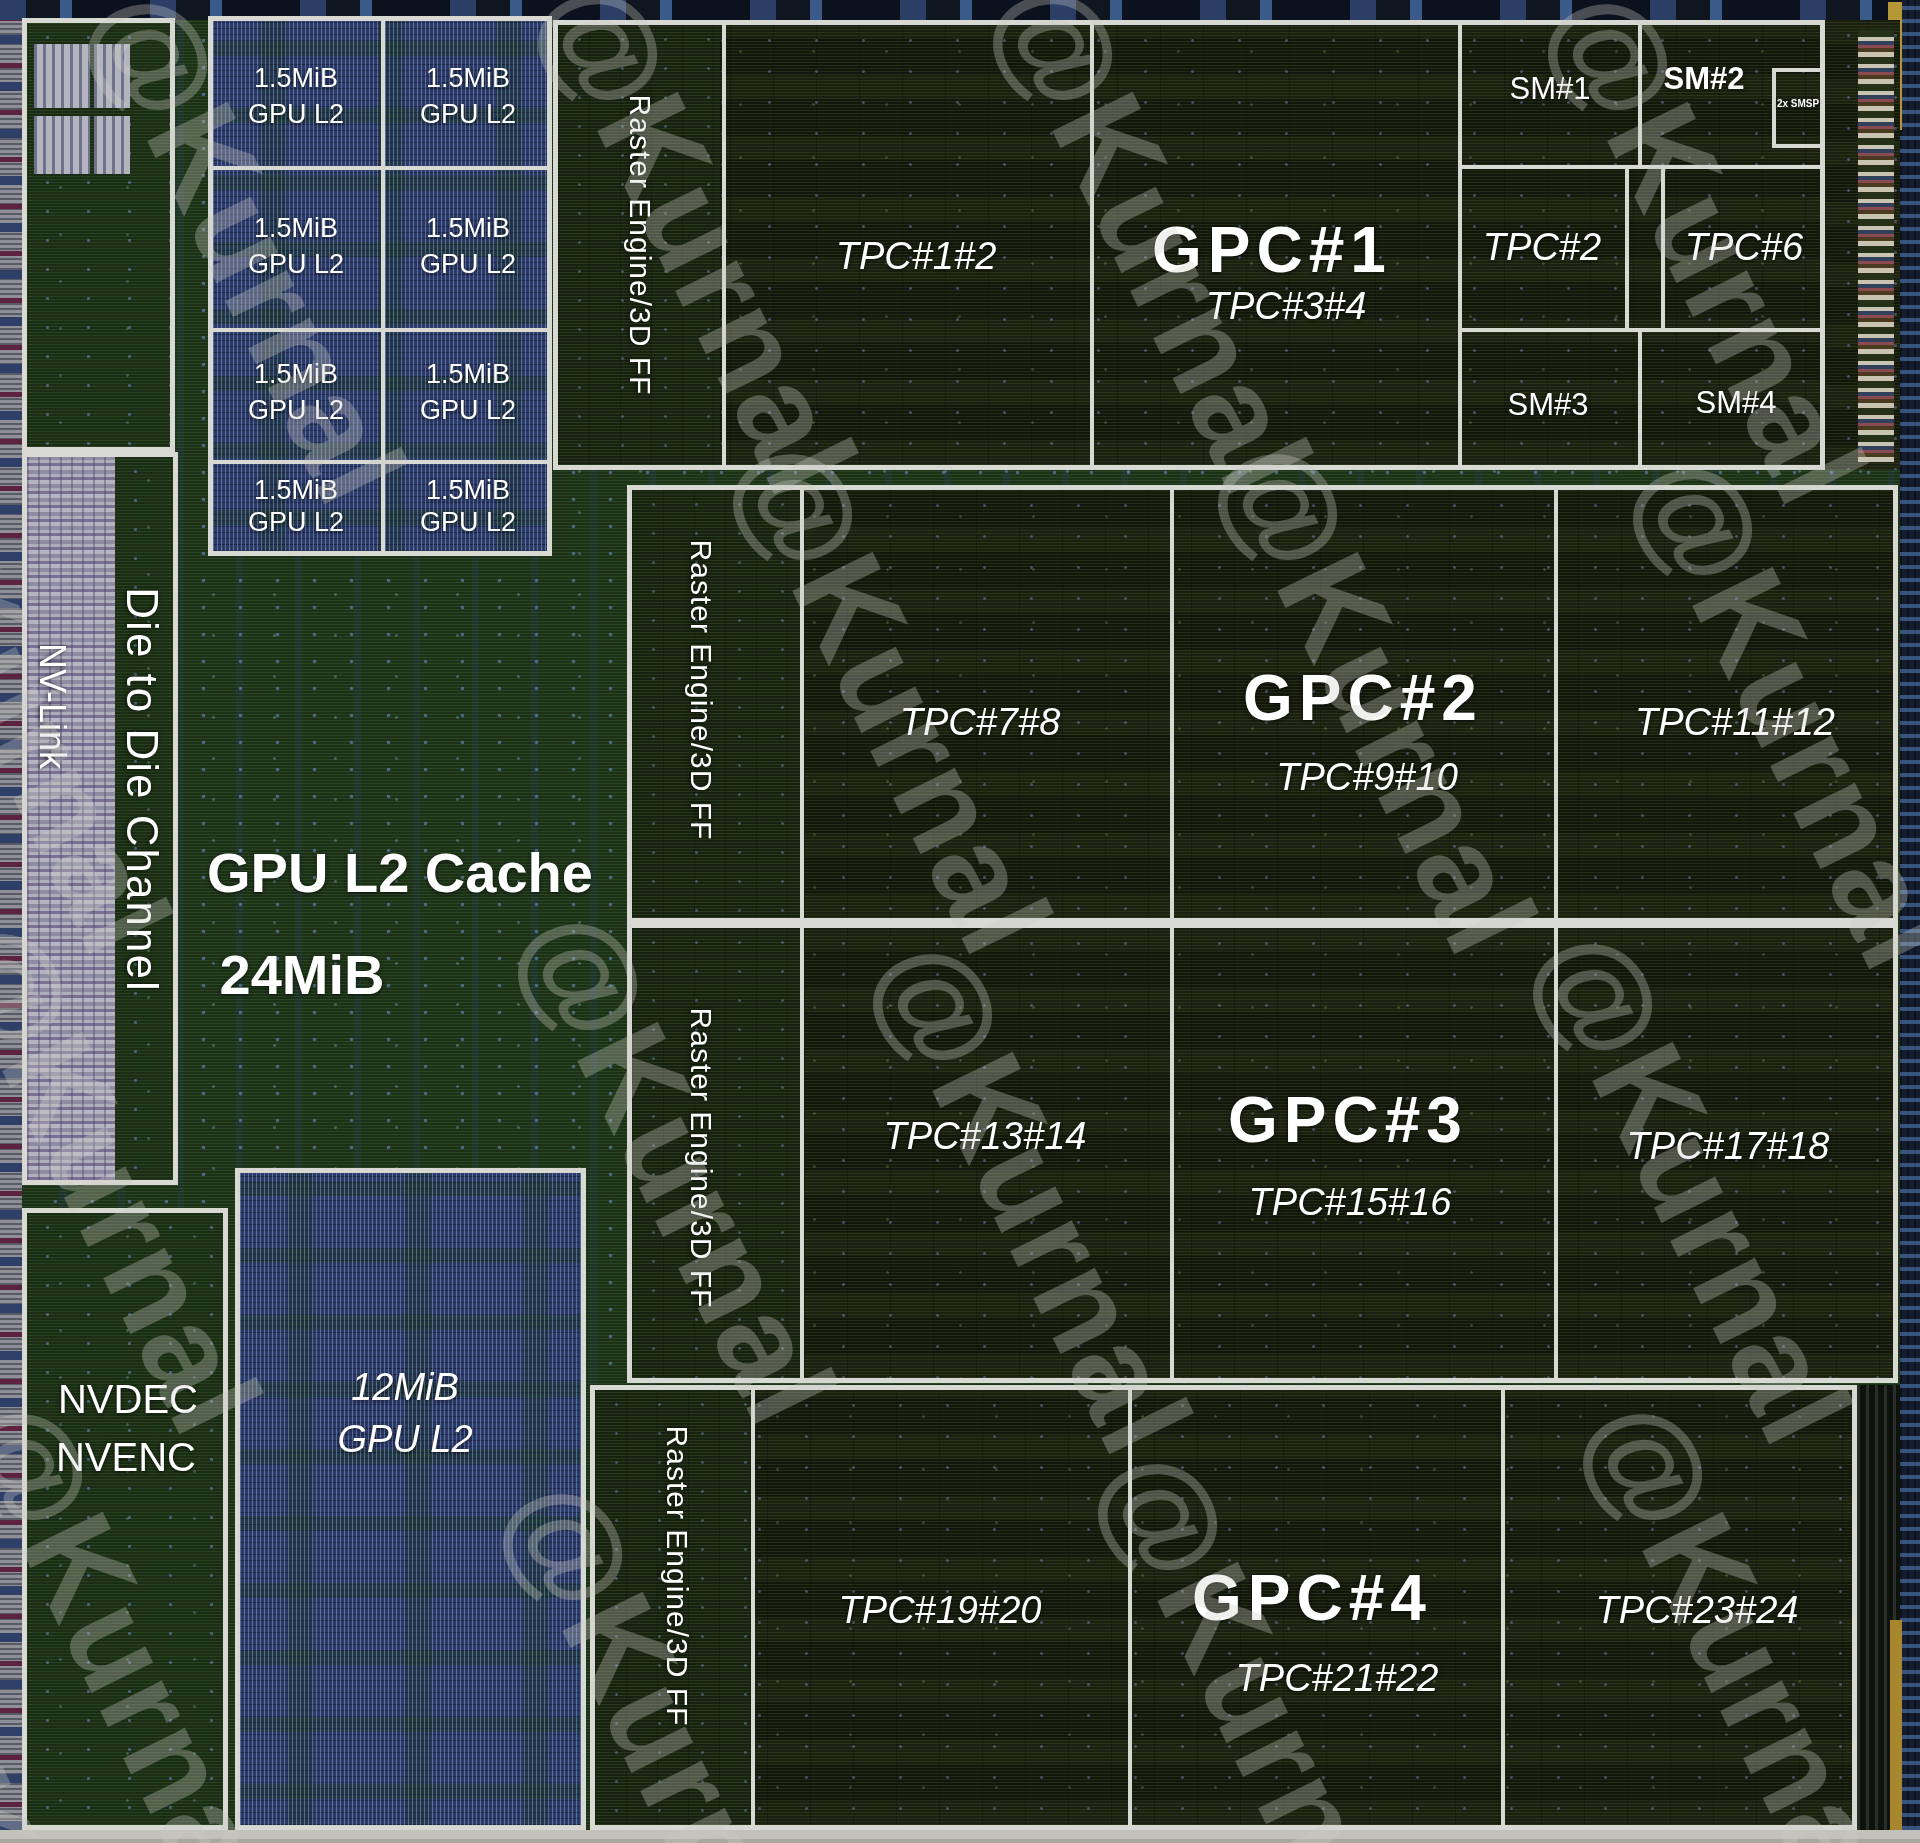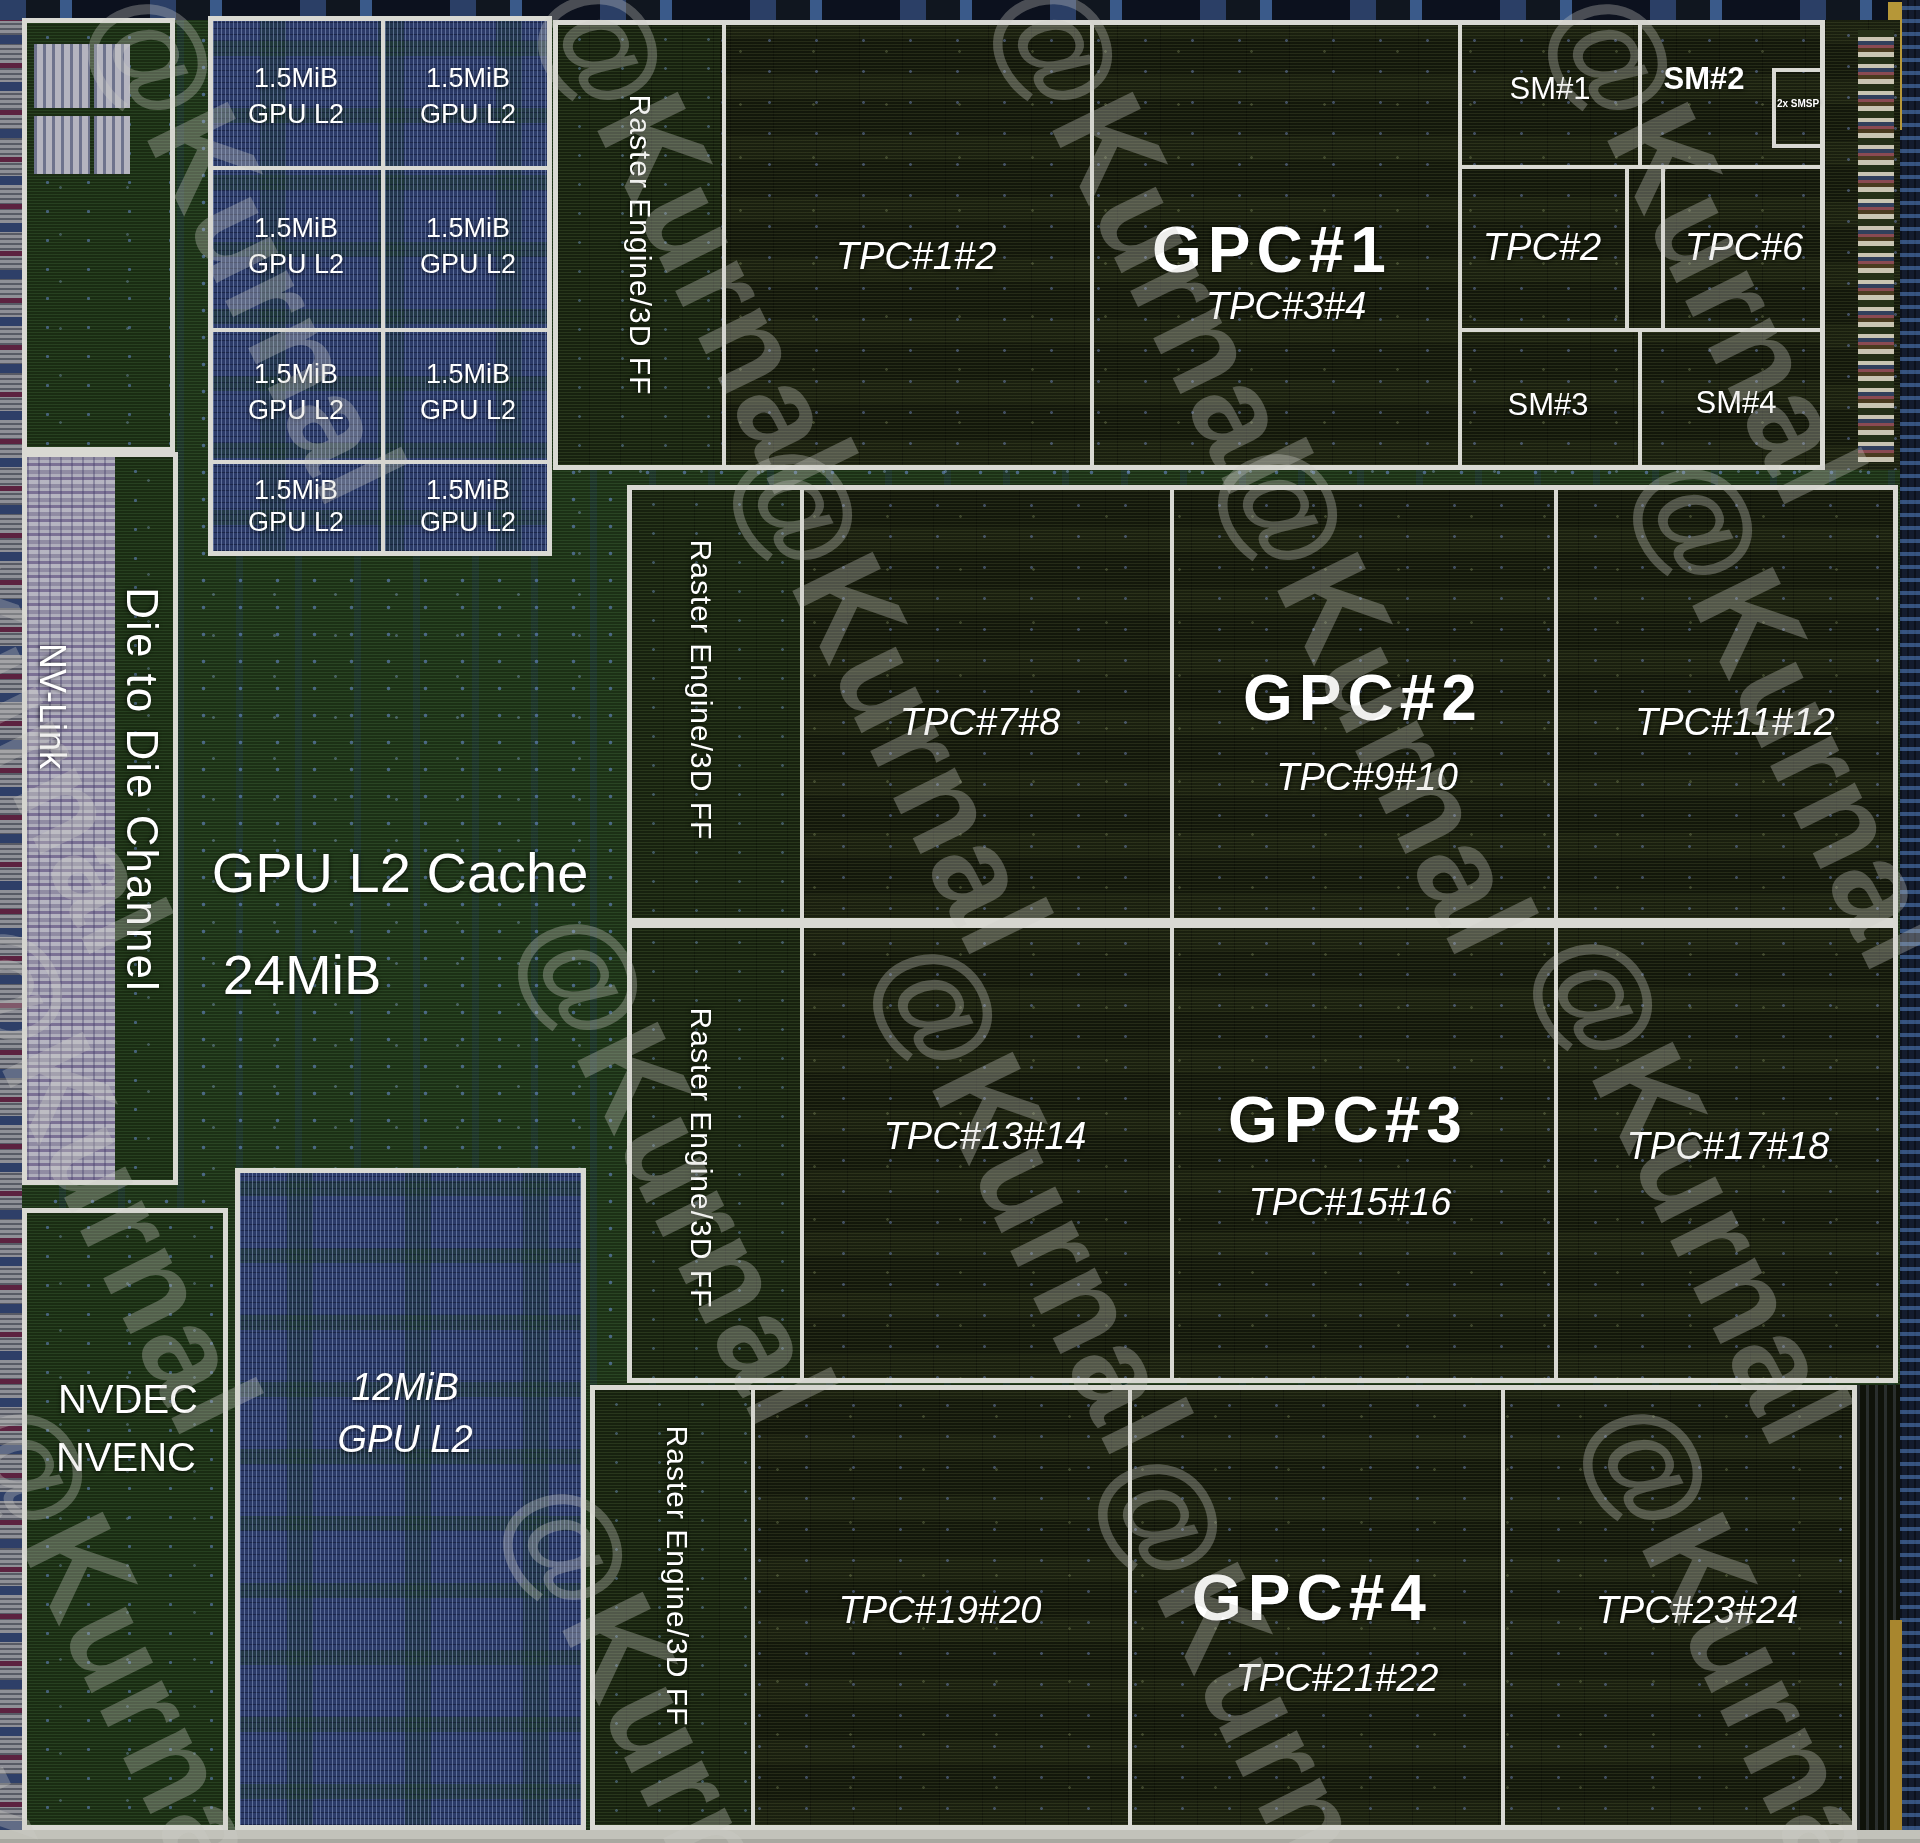--- a/index.html
+++ b/index.html
@@ -98,21 +98,21 @@
     position:absolute; transform:translate(-50%,-50%);
     color:#fff; white-space:nowrap; line-height:1; text-align:center;
     text-shadow:0 1px 4px rgba(0,0,0,.65);
   }
   .vlbl{ writing-mode:vertical-rl; }
   .fs-big{font-size:64px; font-weight:700; letter-spacing:6px;}
   .fs-med{font-size:38px; font-weight:400;font-style:italic;}
   .fs-sm{font-size:31px; font-weight:400;}
   .fs-tiny{font-size:10px; font-weight:700;}
   .fs-vert{font-size:30px; font-weight:400; letter-spacing:1px;}
-  .fs-cache{font-size:56px; font-weight:400;}
+  .fs-cache{font-size:56px; font-weight:700;}
   .fs-nv{font-size:40px; font-weight:400;}
   .fs-cell{font-size:27px; font-weight:400;}
   .fs-d2d{font-size:44px; font-weight:400; letter-spacing:2px;}
   .fs-nvl{font-size:36px; font-weight:400;}
 
   .wm{
     position:absolute; color:rgba(205,205,200,.32);
     font-size:130px; font-weight:700; letter-spacing:2px; white-space:nowrap;
     transform:rotate(64deg); transform-origin:left top; pointer-events:none; z-index:50;
   }

